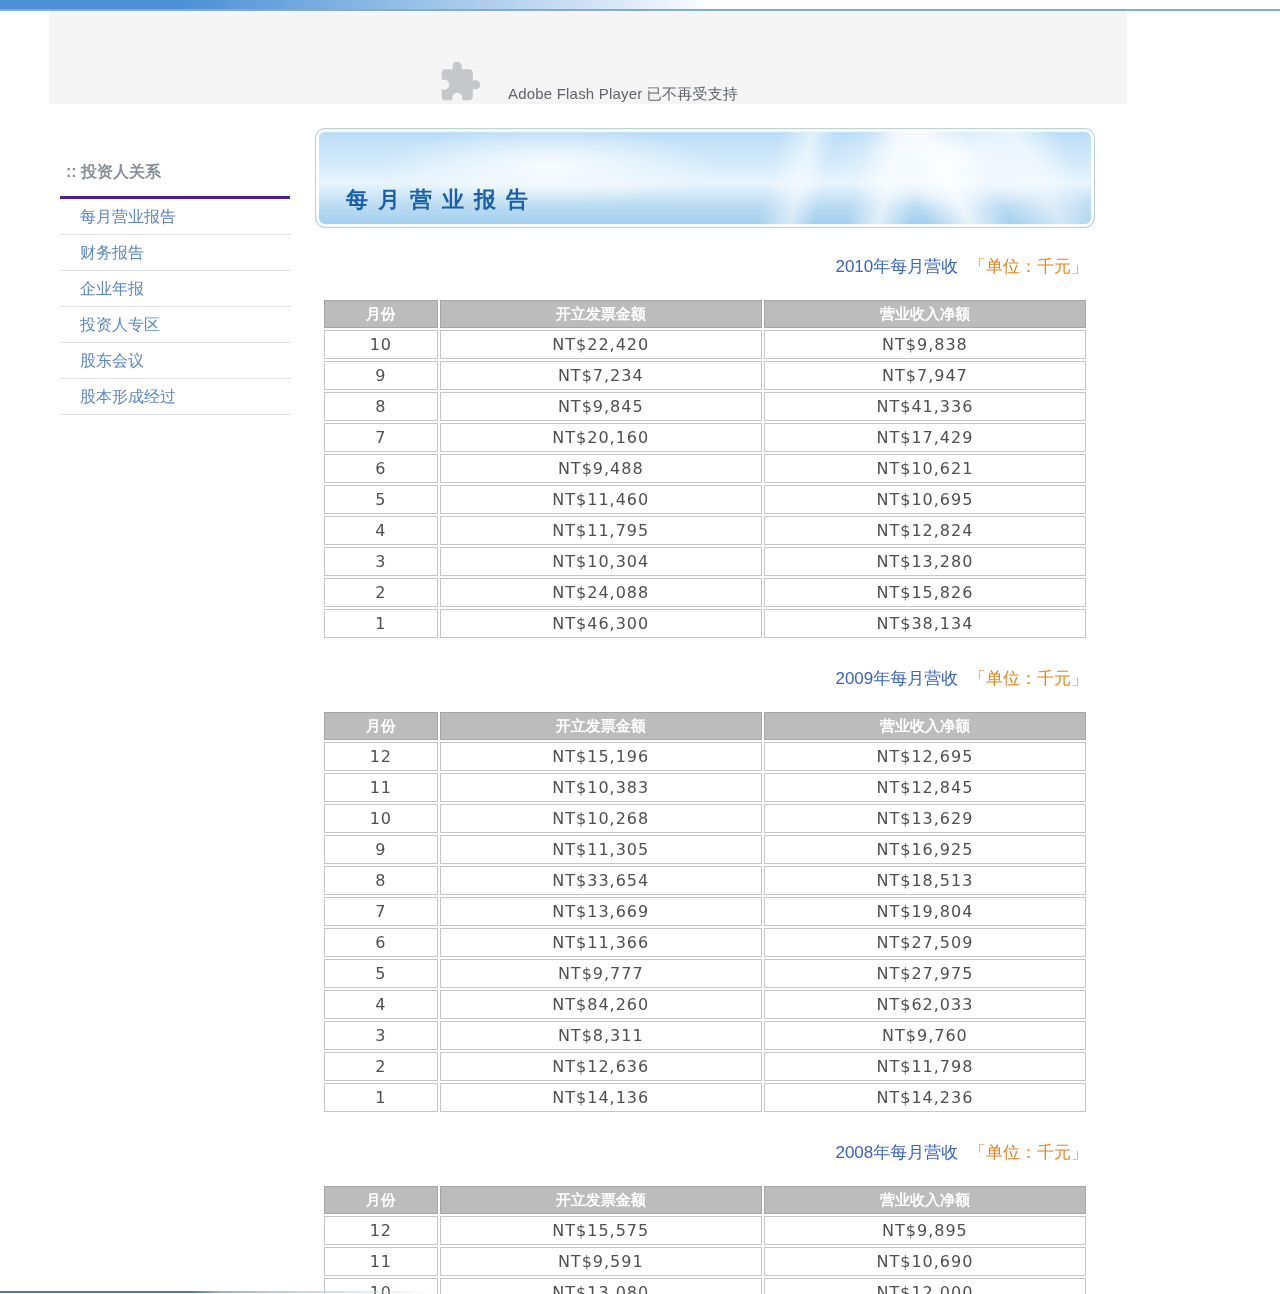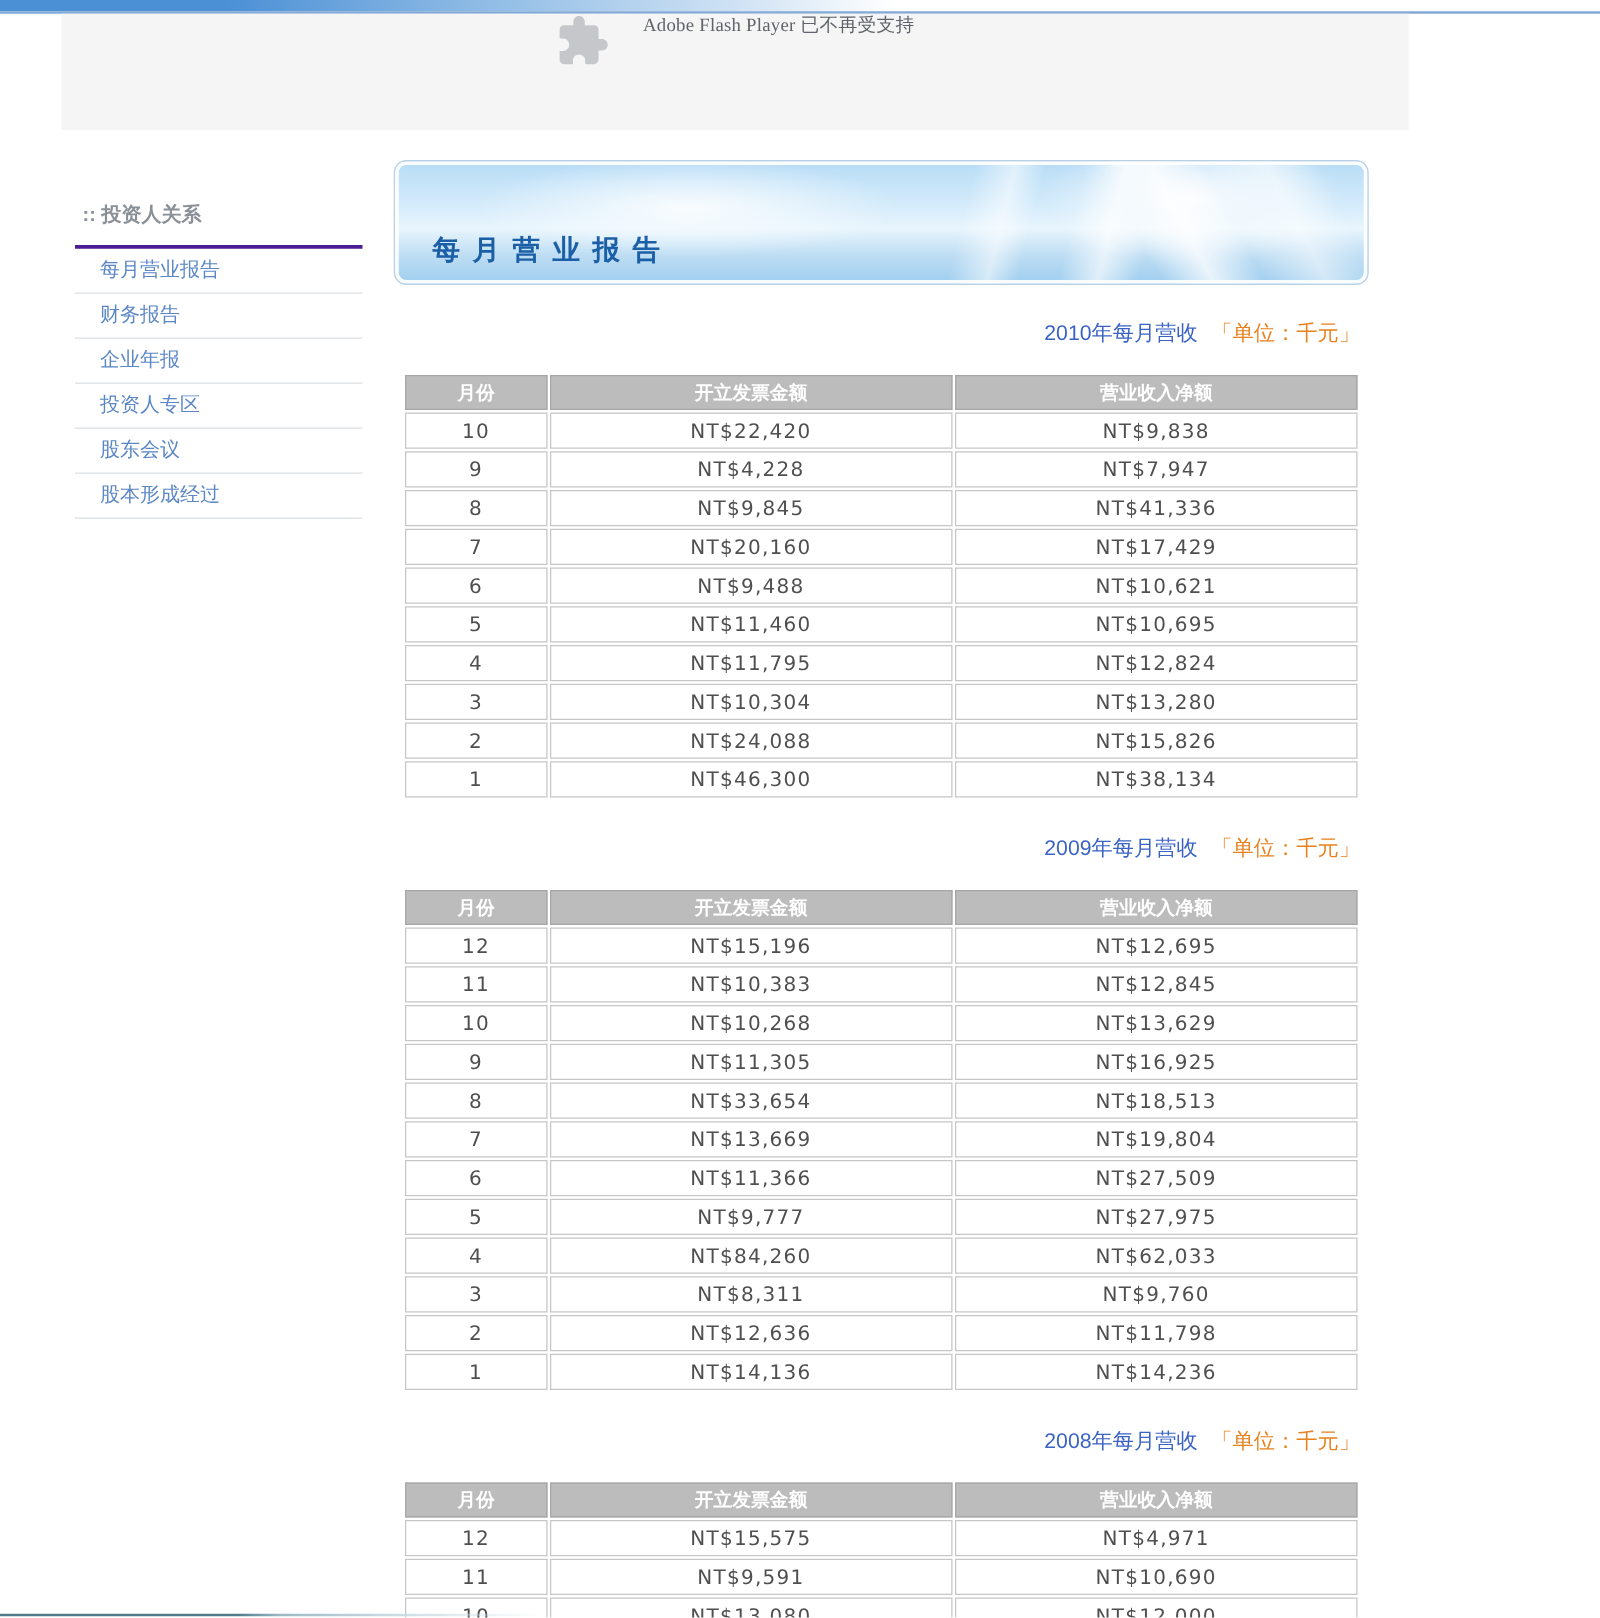--- a/index.html
+++ b/index.html
@@ -18,21 +18,21 @@
   }
   .top-line {
     position:absolute; left:0; top:9px; width:1280px; height:2px;
     background:#83a9d6;
   }
 
   
   .flash-bar {
     position:absolute; left:49px; top:11px; width:1078px; height:93px;
     background:#f5f5f6;
-    display:flex; align-items:flex-start; justify-content:center; gap:26px;font-family:Liberation Serif, serif;
+    display:flex; align-items:flex-end; justify-content:center; gap:26px;
   }
   .puzzle { width:44px; height:44px; display:inline-block; }
   .flash-text { font-size:15px; color:#60646a; letter-spacing:.2px; }
 
   
   .sidebar { position:absolute; left:60px; top:158px; width:230px; }
   .sb-header {
     font-size:16px; color:#8a9097; padding:4px 0 13px 6px;
     border-bottom:3px solid #4c1d95;
     font-weight:bold;
@@ -139,21 +139,21 @@
             </tr>
           </thead>
       <tbody>
             <tr>
               <td class="c0">10</td>
               <td class="c1">NT$22,420</td>
               <td class="c2">NT$9,838</td>
             </tr>
             <tr>
               <td class="c0">9</td>
-              <td class="c1">NT$4,228</td>
+              <td class="c1">NT$7,234</td>
               <td class="c2">NT$7,947</td>
             </tr>
             <tr>
               <td class="c0">8</td>
               <td class="c1">NT$9,845</td>
               <td class="c2">NT$41,336</td>
             </tr>
             <tr>
               <td class="c0">7</td>
               <td class="c1">NT$20,160</td>
@@ -281,21 +281,21 @@
             <tr>
               <th class="c0">月份</th>
               <th class="c1">开立发票金额</th>
               <th class="c2">营业收入净额</th>
             </tr>
           </thead>
       <tbody>
             <tr>
               <td class="c0">12</td>
               <td class="c1">NT$15,575</td>
-              <td class="c2">NT$4,971</td>
+              <td class="c2">NT$9,895</td>
             </tr>
             <tr>
               <td class="c0">11</td>
               <td class="c1">NT$9,591</td>
               <td class="c2">NT$10,690</td>
             </tr>
             <tr>
               <td class="c0">10</td>
               <td class="c1">NT$13,080</td>
               <td class="c2">NT$12,000</td>

